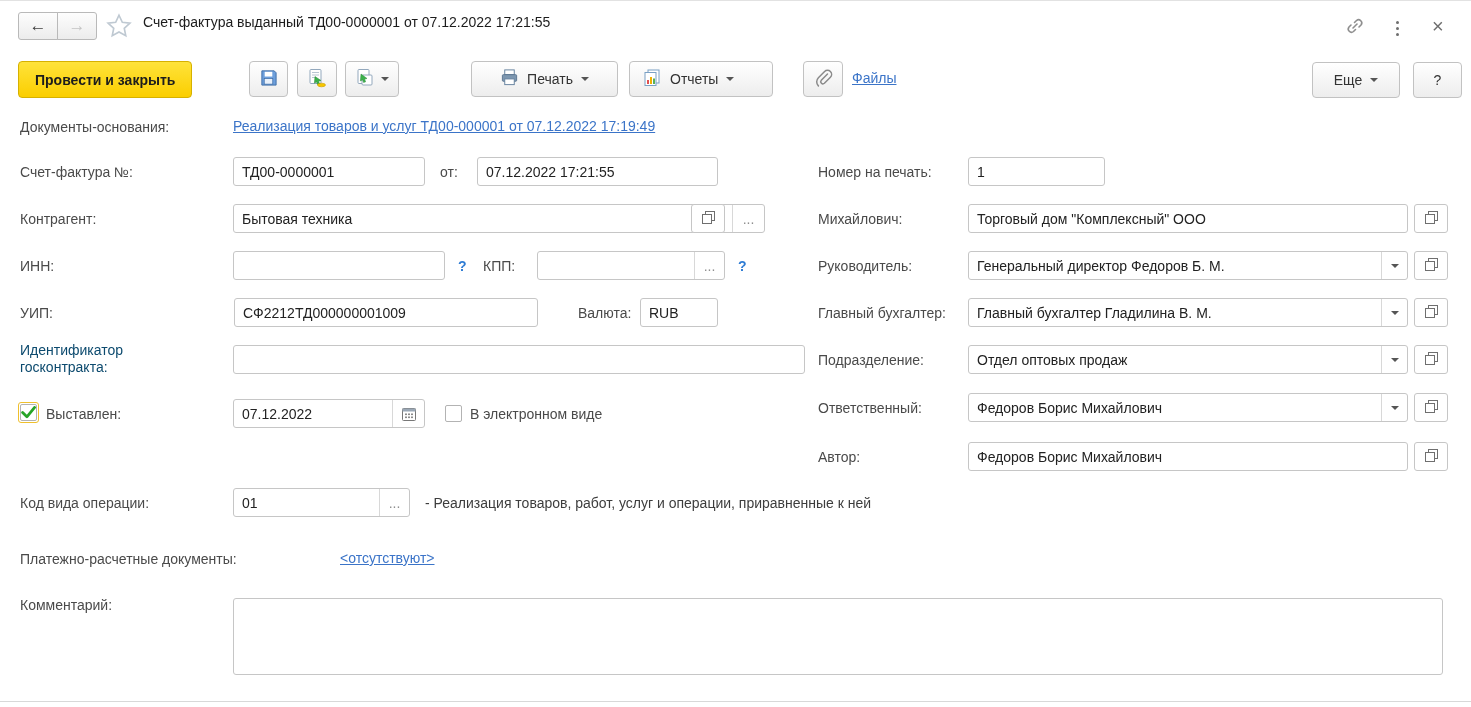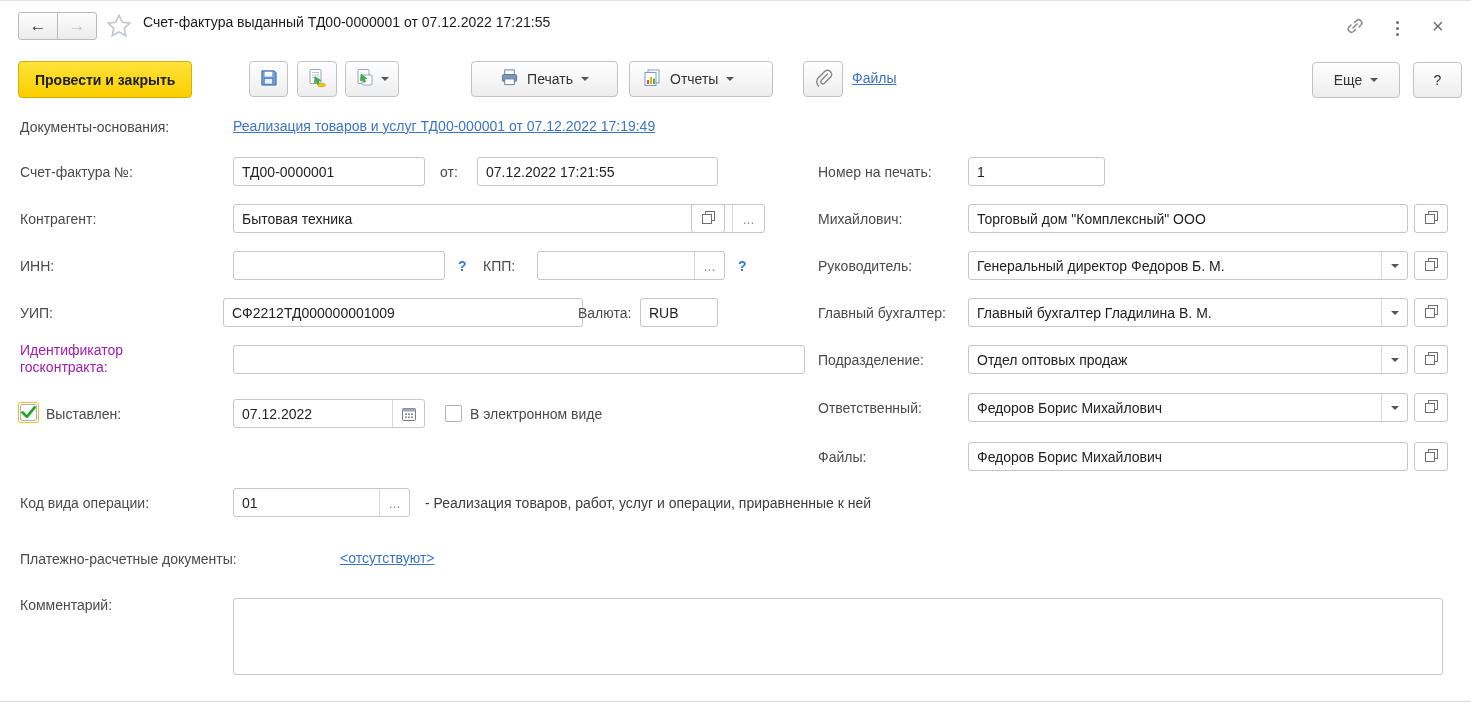--- a/index.html
+++ b/index.html
@@ -37,21 +37,21 @@
   .ybtn {
     display:inline-flex; align-items:center; height:37px; padding:9px 16px;
     background:linear-gradient(#ffe33a,#fbce00); border:1px solid #d6b100; border-radius:4px;
     font-weight:bold; color:#1c1c1c; cursor:pointer; white-space:nowrap;
   }
   .caret { width:0; height:0; border-left:4px solid transparent; border-right:4px solid transparent; border-top:4px solid #555; }
   .link { color:#3b74c8; text-decoration:underline; cursor:pointer; white-space:nowrap; }
 
   
   .lbl { color:#4a4a4a; display:flex; align-items:center; height:29px; white-space:nowrap; }
-  .lbl2 { color:#a21caf; line-height:17px; }
+  .lbl2 { color:#0c4a6e; line-height:17px; }
   .fld {
     display:flex; align-items:stretch; height:29px; background:#fff;
     border:1px solid #c6c6c6; border-radius:3px; overflow:hidden;
   }
   .fld input {
     flex:1; min-width:0; border:0; outline:0; background:transparent;
     font:inherit; color:#222; padding:0 8px;
   }
   .cell {
     display:flex; align-items:center; justify-content:center;
@@ -218,21 +218,21 @@
   </div>
   <div class="abs help" style="left:458px; top:250px;">?</div>
   <div class="abs lbl" style="left:483px; top:250px;">КПП:</div>
   <div class="abs fld" style="left:537px; top:250px; width:188px;">
     <input value="" style="">
     <span class="cell" style="width:30px;">...</span>
   </div>
   <div class="abs help" style="left:738px; top:250px;">?</div>
 
   <div class="abs lbl" style="left:20px; top:297px;">УИП:</div>
-  <div class="abs fld" style="left:223px; top:297px; width:360px;">
+  <div class="abs fld" style="left:234px; top:297px; width:304px;">
     <input value="СФ2212ТД000000001009" style="">
   </div>
   <div class="abs lbl" style="left:578px; top:297px;">Валюта:</div>
   <div class="abs fld" style="left:640px; top:297px; width:78px;">
     <input value="RUB" style="">
   </div>
 
   <div class="abs lbl2" style="left:20px; top:341px;">
     <div>Идентификатор</div>
     <div>госконтракта:</div>
@@ -347,21 +347,21 @@
         <span class="caret"></span>
       </span>
   </div>
   <div class="abs openb" style="left:1414px; top:392px; width:34px;">
     <span><svg width="13" height="13" viewBox="0 0 13 13">
           <rect x="3.5" y="0.5" width="9" height="9" fill="#fff" stroke="#6f6f6f"></rect>
           <rect x="0.5" y="3.5" width="9" height="9" fill="#fff" stroke="#6f6f6f"></rect>
         </svg></span>
   </div>
 
-  <div class="abs lbl" style="left:818px; top:441px;">Файлы:</div>
+  <div class="abs lbl" style="left:818px; top:441px;">Автор:</div>
   <div class="abs fld" style="left:968px; top:441px; width:440px;">
     <input value="Федоров Борис Михайлович" style="">
   </div>
   <div class="abs openb" style="left:1414px; top:441px; width:34px;">
     <span><svg width="13" height="13" viewBox="0 0 13 13">
           <rect x="3.5" y="0.5" width="9" height="9" fill="#fff" stroke="#6f6f6f"></rect>
           <rect x="0.5" y="3.5" width="9" height="9" fill="#fff" stroke="#6f6f6f"></rect>
         </svg></span>
   </div>
 

